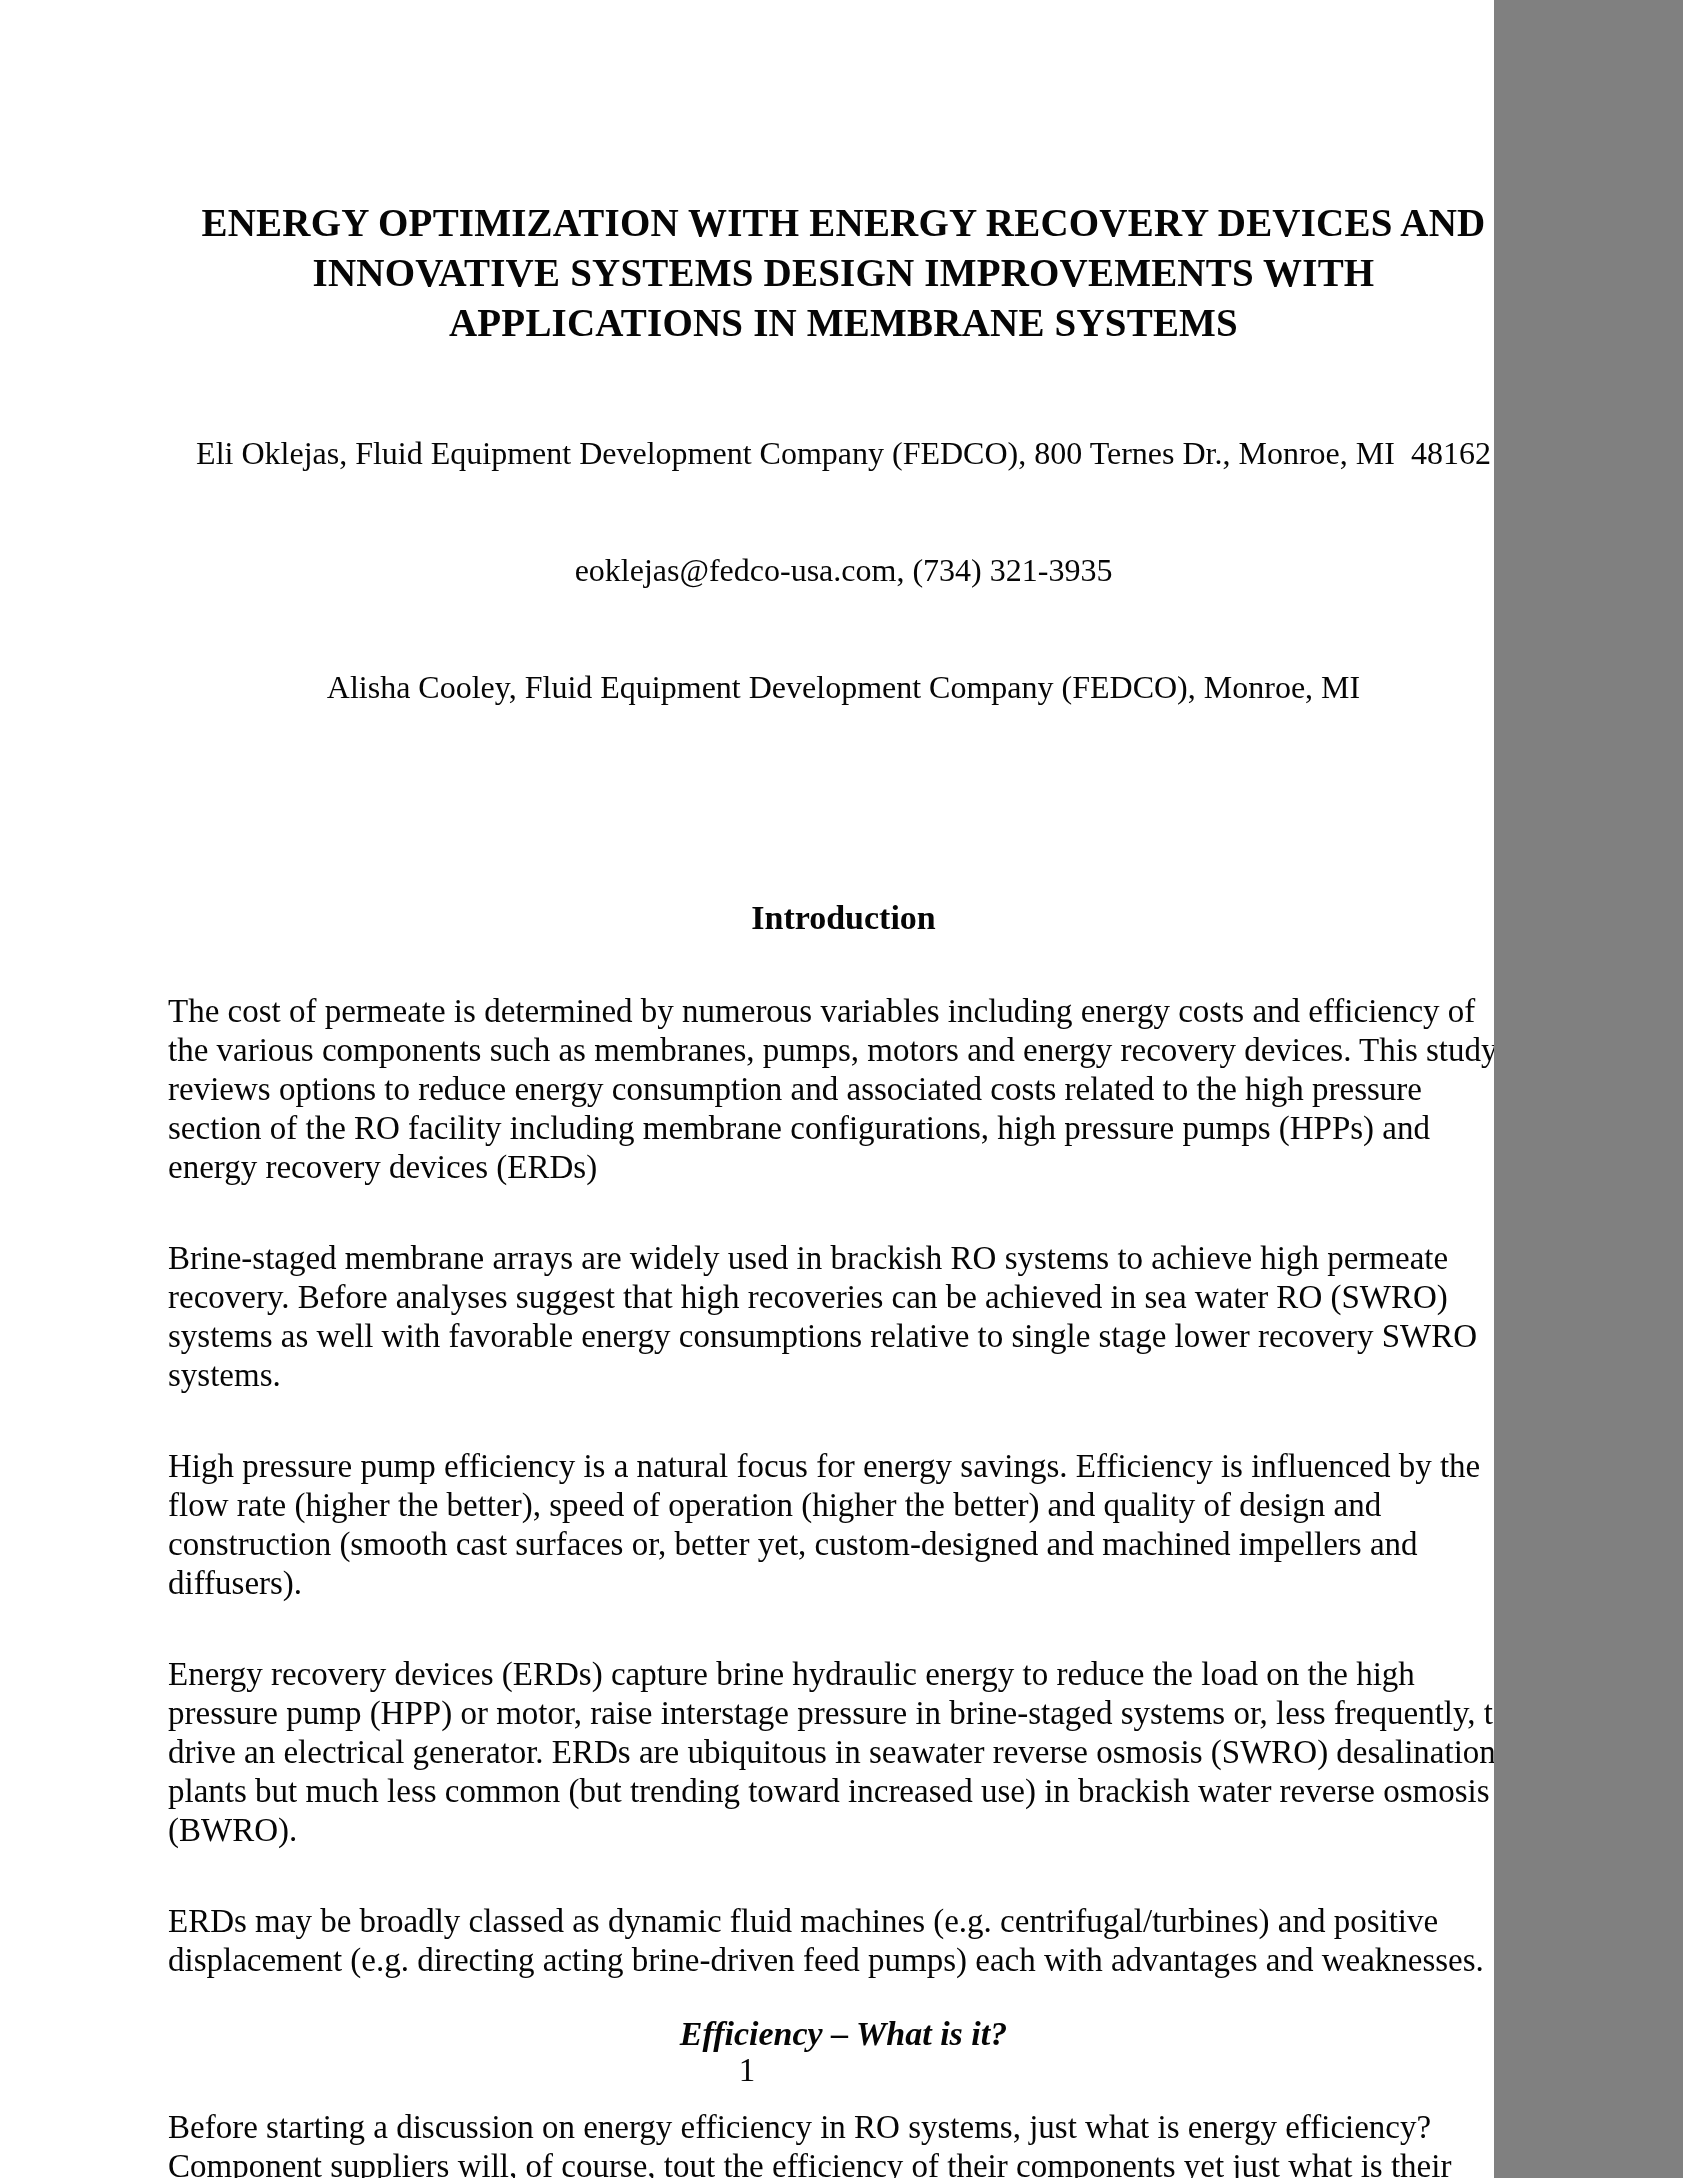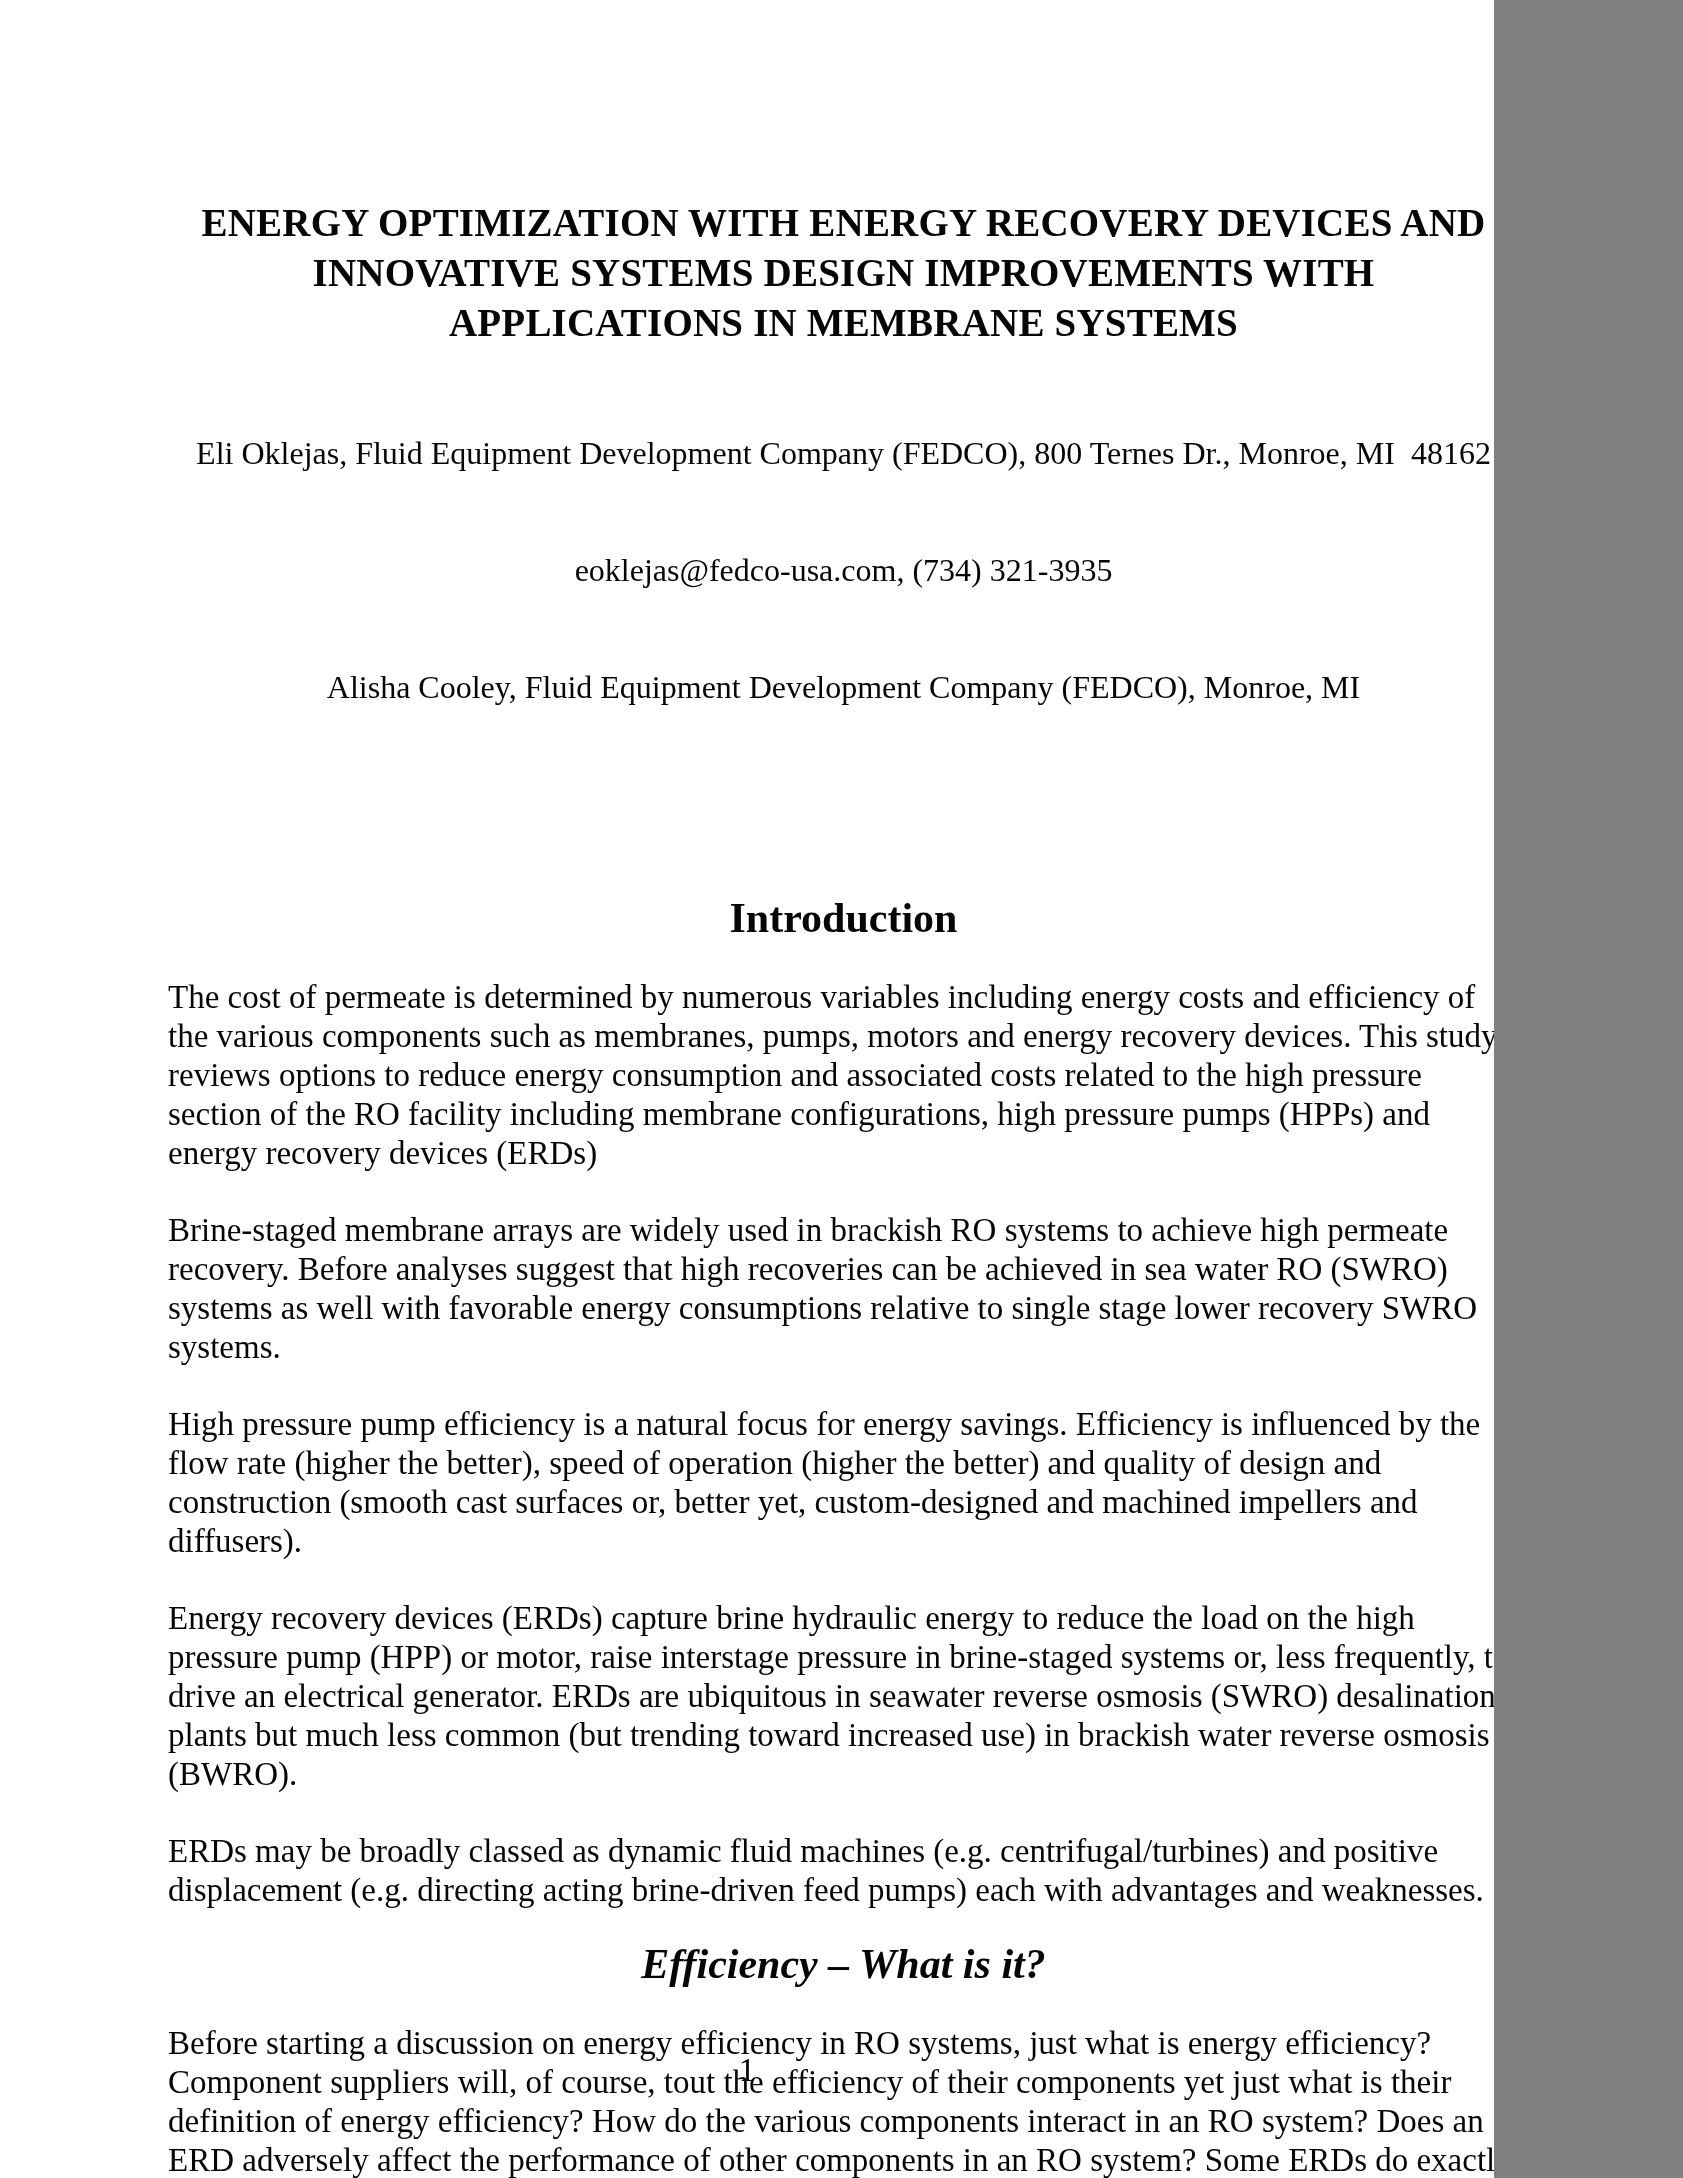--- a/index.html
+++ b/index.html
@@ -34,27 +34,27 @@
     margin-top: 8px;
     text-align: center;
     font-size: 32px;
     line-height: 39px;
     white-space: pre-wrap;
   }
   .section-heading {
     margin: 0;
     text-align: center;
     font-weight: bold;
-    font-size: 42px;
+    font-size: 34px;
     line-height: 44px;
   }
   .heading-intro { margin-top: 111px; }
   .heading-eff   { margin-top: 32px; font-style: italic; }
   .body-para {
-    margin: 38px 0 0 0;
+    margin: 52px 0 0 0;
     font-size: 33px;
     line-height: 39px;
     text-align: left;
   }
   .page-number {
     position: absolute;
     left: 0;
     top: 2051px;
     width: 100%;
     text-align: center;

